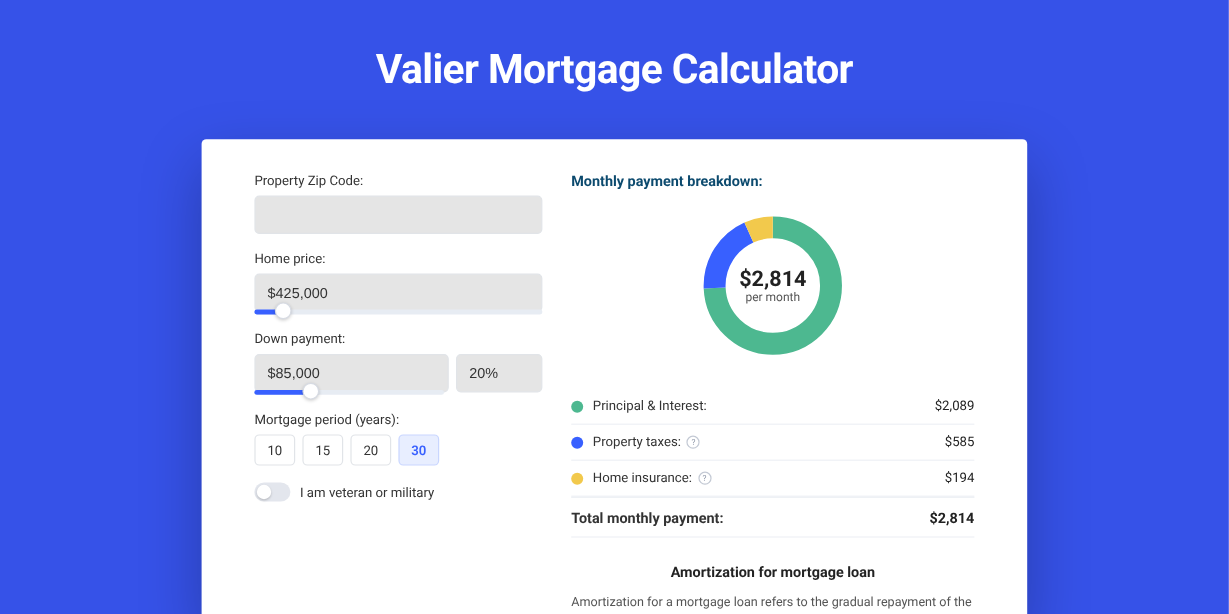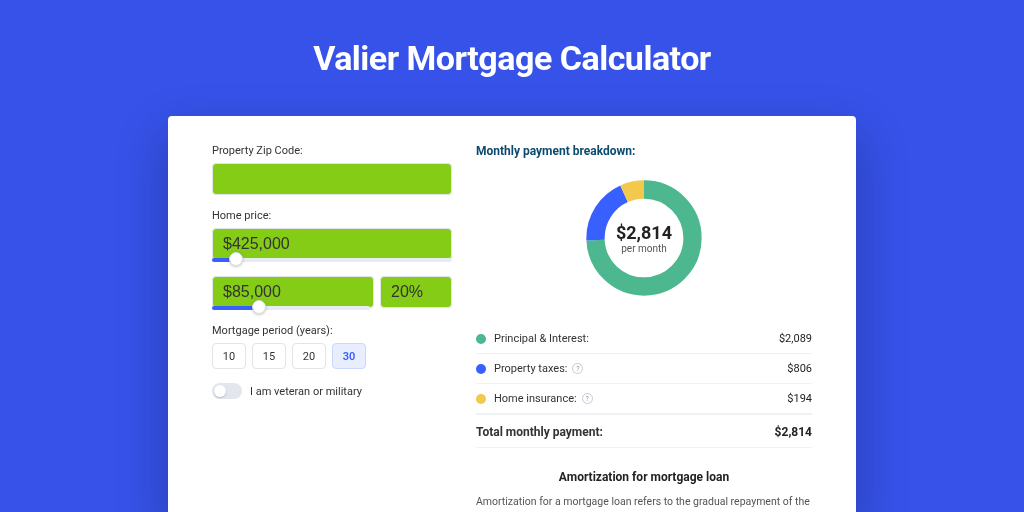--- a/index.html
+++ b/index.html
@@ -39,23 +39,23 @@
   color: #333;
   margin-bottom: 6px;
   display: block;
 }
 .text-input {
   width: 100%;
   height: 32px;
   border: 1px solid #e1e4e8;
   border-radius: 4px;
   padding: 0 10px;
-  font-size: 16px;
+  font-size: 12px;
   color: #333;
-  background: #84cc16;
+  background: #e5e5e5;
 }
 .field-group { margin-bottom: 14px; }
 .slider-rail {
   height: 4px;
   background: #e7ecf3;
   border-radius: 2px;
   position: relative;
   margin-top: -2px;
 }
 .slider-fill {
@@ -188,20 +188,21 @@
     <div class="field-group">
       <label class="field-label">Home price:</label>
       <input class="text-input" value="$425,000" style="">
       <div class="slider-rail">
         <div class="slider-fill" style="width:10%"></div>
         <div class="slider-thumb" style="left:calc(10% - 7px)"></div>
       </div>
     </div>
 
     <div class="field-group">
+      <label class="field-label">Down payment:</label>
       <div class="dp-row">
         <input class="text-input" value="$85,000" style="">
         <input class="text-input" value="20%" style="">
       </div>
       <div class="slider-rail" style="width:158px">
         <div class="slider-fill" style="width:30%"></div>
         <div class="slider-thumb" style="left:calc(30% - 7px)"></div>
       </div>
     </div>
 
@@ -245,21 +246,21 @@
           <span>Principal &amp; Interest:</span>
         </span>
       <span class="breakdown-val">$2,089</span>
     </div>
     <div class="breakdown-row">
       <span class="dot blue"></span>
       <span class="breakdown-label">
           <span>Property taxes:</span>
           <span class="info-icon">?</span>
         </span>
-      <span class="breakdown-val">$806</span>
+      <span class="breakdown-val">$585</span>
     </div>
     <div class="breakdown-row">
       <span class="dot yellow"></span>
       <span class="breakdown-label">
           <span>Home insurance:</span>
           <span class="info-icon">?</span>
         </span>
       <span class="breakdown-val">$194</span>
     </div>
     <div class="breakdown-row breakdown-total">

